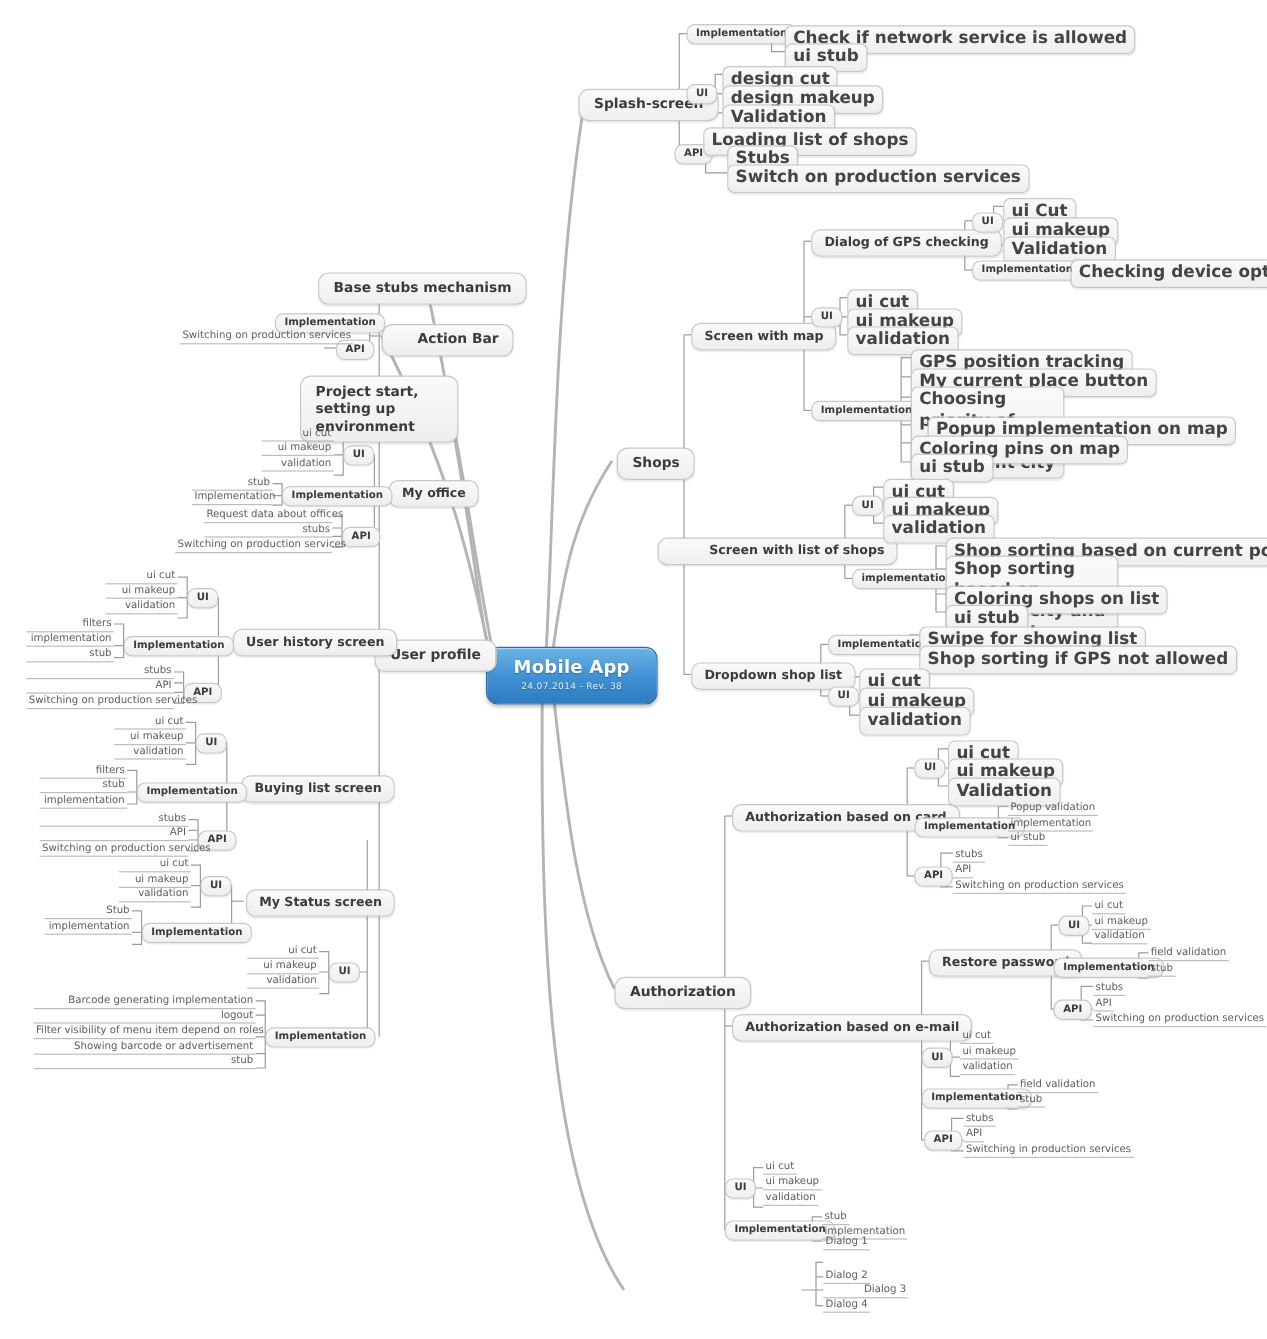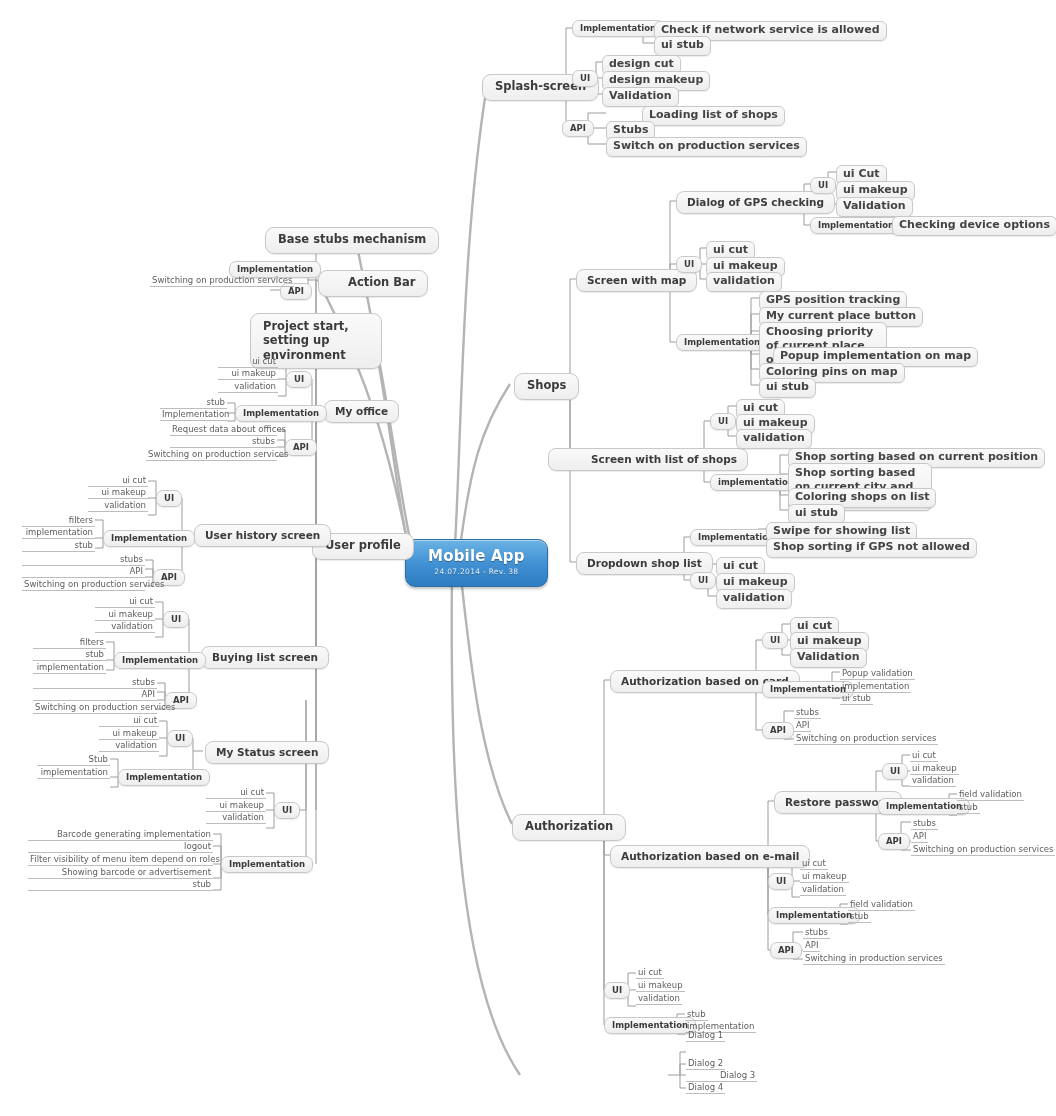--- a/index.html
+++ b/index.html
@@ -35,21 +35,21 @@
   .boxed.b1{ 
     font-size:11.5px;font-weight:bold;border-radius:9px;padding:5px 12px 6px 12px;
   }
   .boxed.b2{ 
     font-size:10.5px;font-weight:bold;border-radius:8px;padding:4px 10px 5px 10px;
   }
   .boxed.b3{ 
     font-size:8.5px;font-weight:bold;border-radius:7px;padding:2px 7px 3px 7px;
   }
   .boxed.b4{ 
-    font-size:11px;font-weight:bold;border-radius:6px;padding:2px 6px 3px 6px;color:#444;
+    font-size:14px;font-weight:bold;border-radius:6px;padding:2px 6px 3px 6px;color:#444;
   }
   .boxed.wrap{white-space:normal;line-height:1.25;}
 
   
   .plain{
     font-size:8.5px;color:#5d5d5d;
     border-bottom:1px solid #bdbdbd;
     padding:1px 2px 1px 2px;
     background:transparent;
     display:block;
@@ -269,21 +269,21 @@
   <div class="node boxed b4" style="left:602px;top:71px;">
     <span>design makeup</span>
     </div>
   <div class="node boxed b4" style="left:602px;top:87px;">
     <span>Validation</span>
     </div>
 
   <div class="node boxed b3" style="left:562px;top:120px;">
     <span>API</span>
     </div>
-  <div class="node boxed b4" style="left:642px;top:106px;">
+  <div class="node boxed b4" style="left:586px;top:106px;">
     <span>Loading list of shops</span>
     </div>
   <div class="node boxed b4" style="left:606px;top:121px;">
     <span>Stubs</span>
     </div>
   <div class="node boxed b4" style="left:606px;top:137px;">
     <span>Switch on production services</span>
     </div>
 
   <div class="node boxed b1" style="left:514px;top:373px;">

